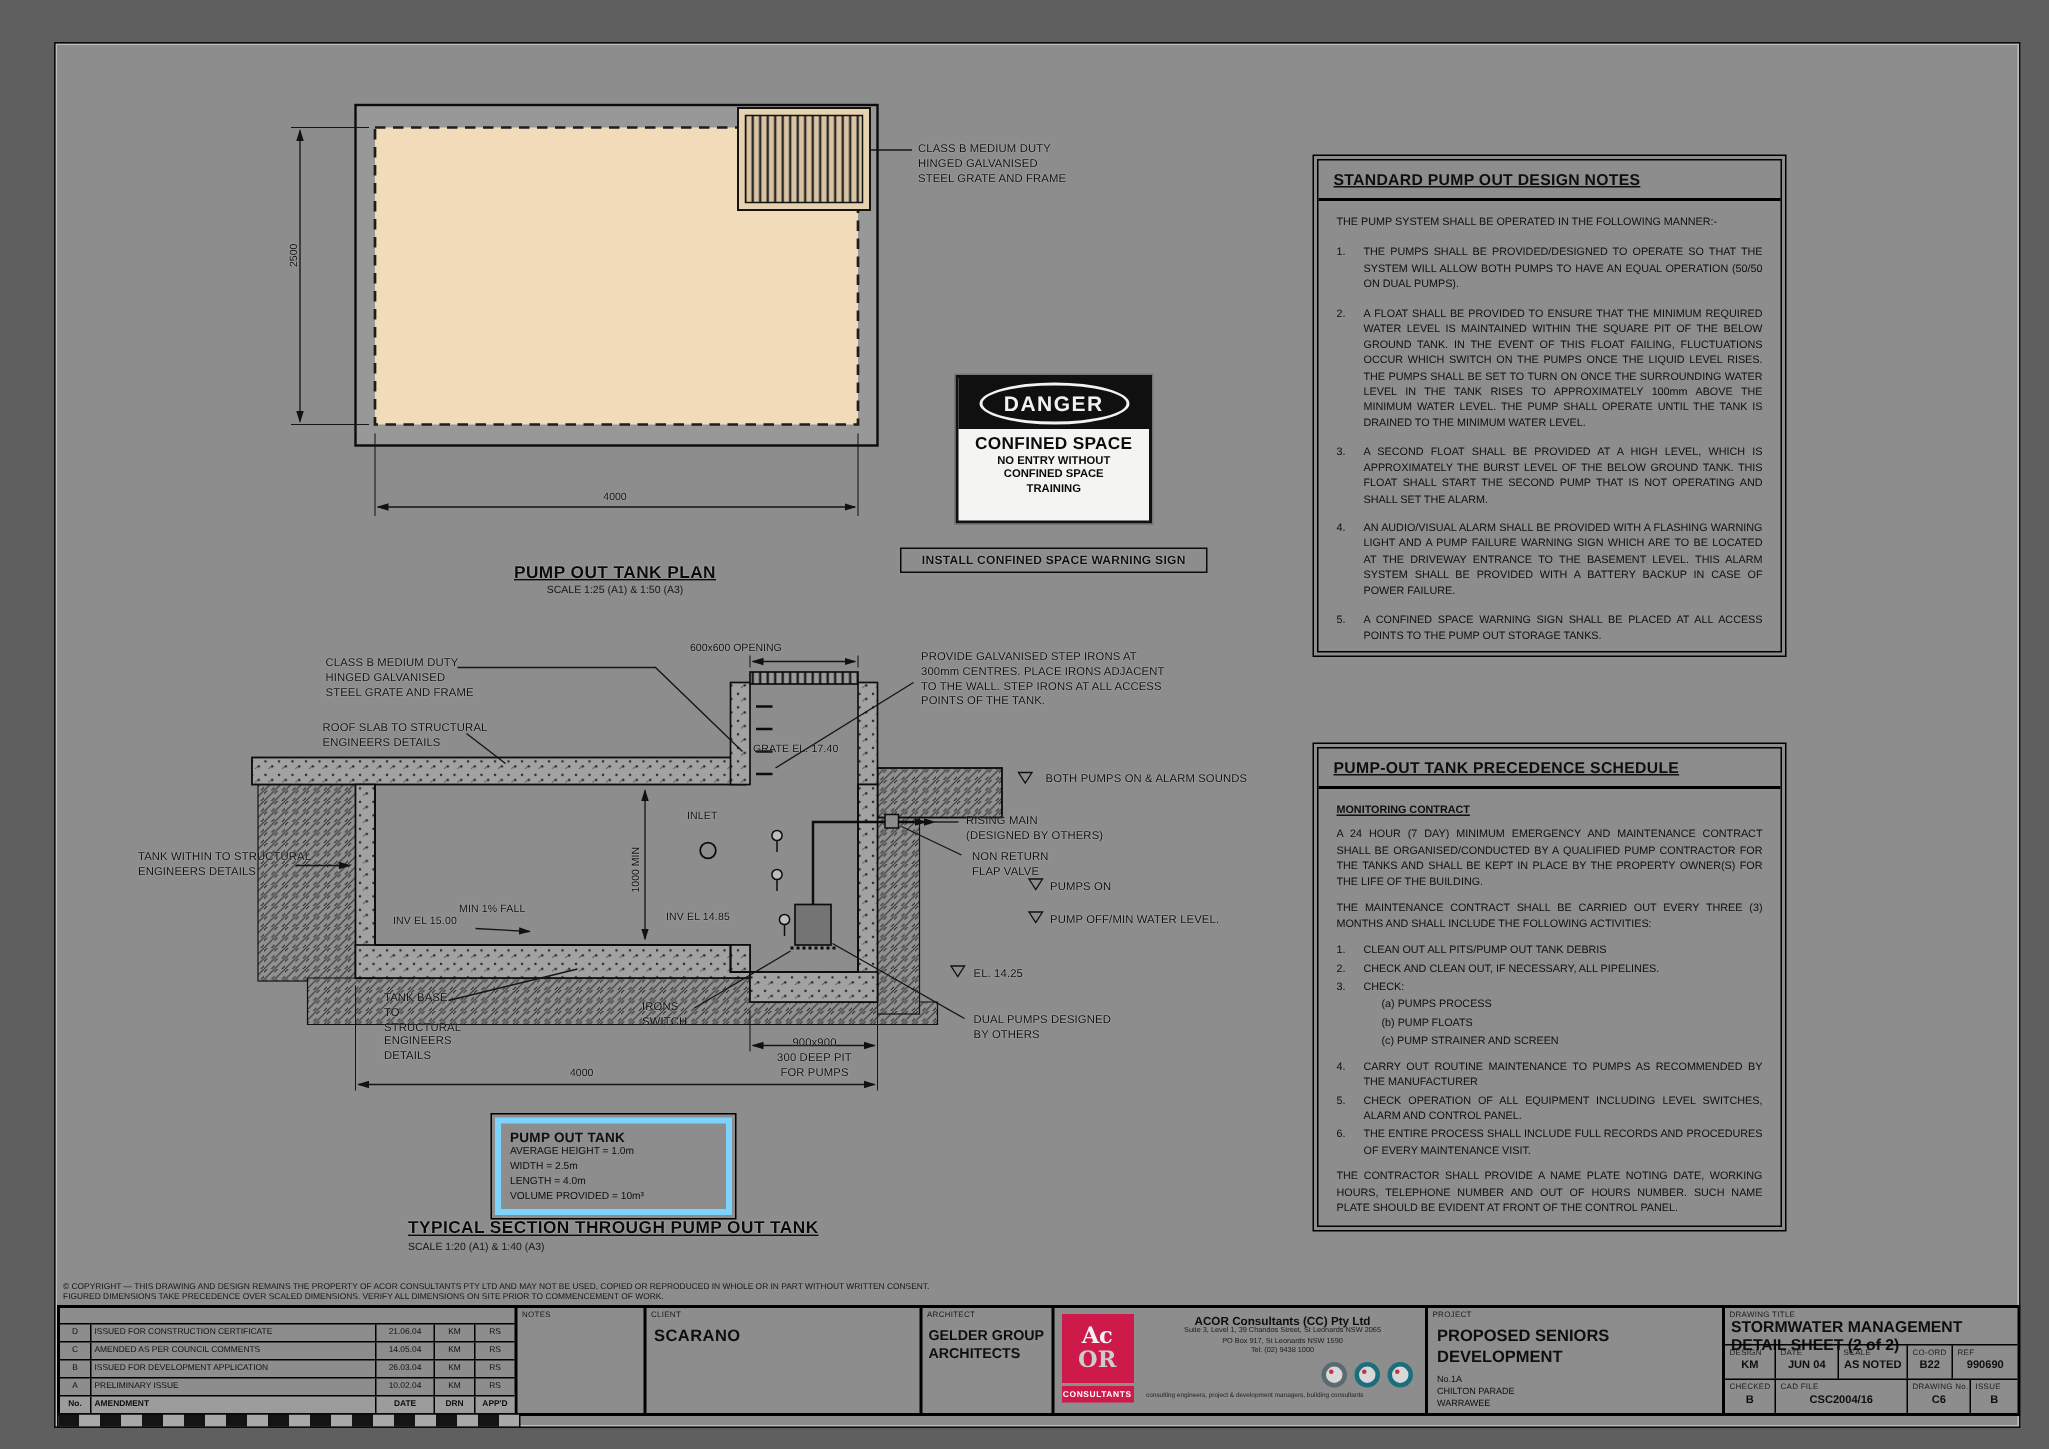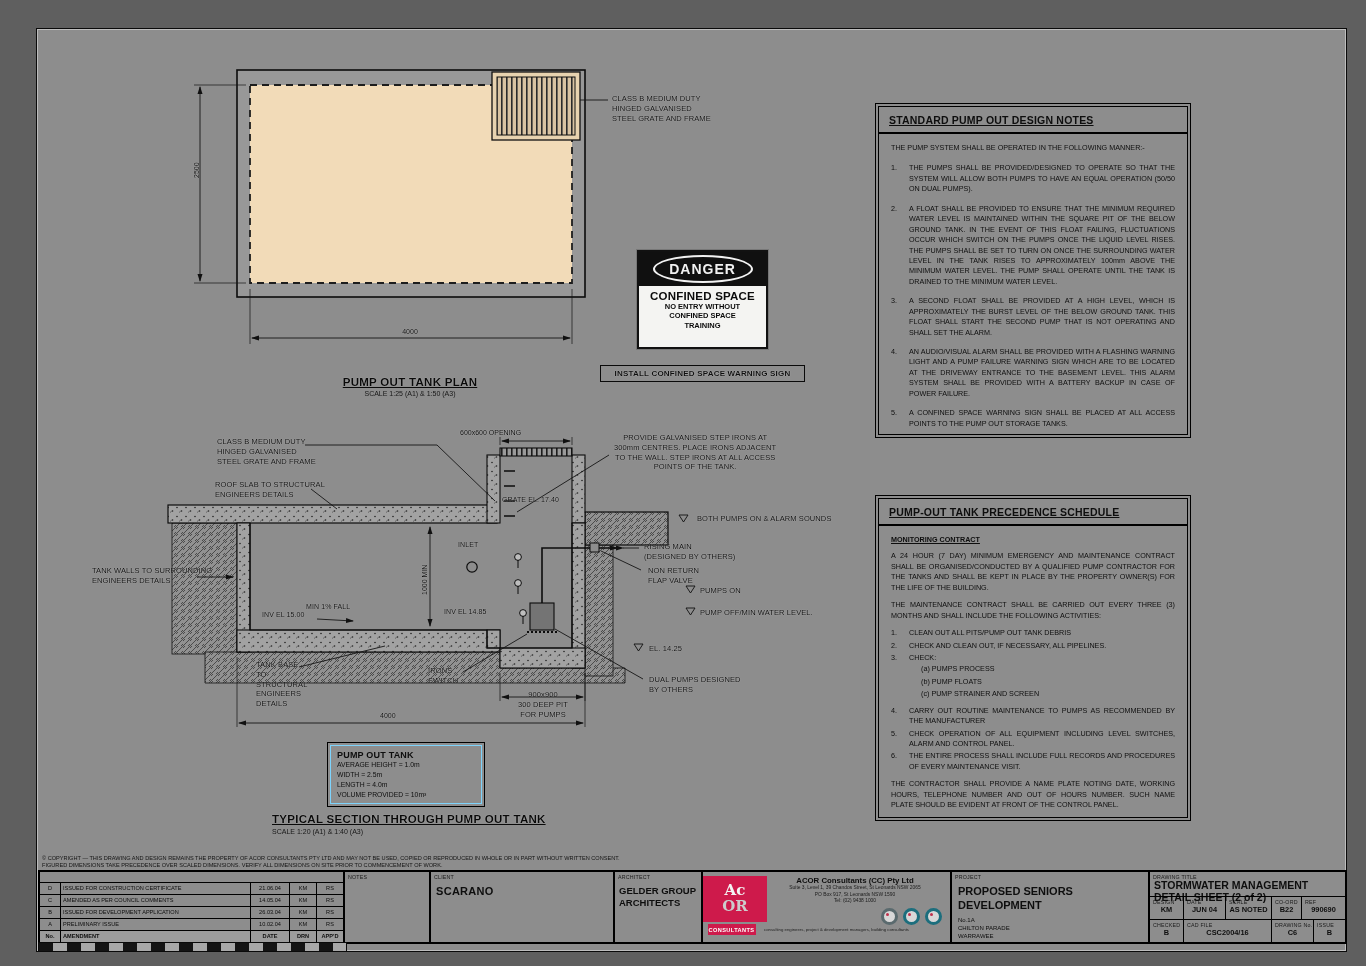--- a/index.html
+++ b/index.html
@@ -30,40 +30,40 @@
   #danger{position:absolute;left:637px;top:250px;width:127px;height:95px;background:#f4f4f2;
           border:2px solid #111;box-shadow:0 0 0 1px #777;}
   #danger .head{height:34px;background:#101010;display:flex;align-items:center;justify-content:center;}
   #danger .oval{border:2.5px solid #f2f2f2;border-radius:50%;width:96px;height:24px;display:flex;
                 align-items:center;justify-content:center;color:#f2f2f2;font-weight:bold;font-size:14px;letter-spacing:1px;}
   #danger .b1{font-weight:bold;font-size:11.5px;text-align:center;margin-top:4px;letter-spacing:.2px;color:#0b0b0b;}
   #danger .b2{font-weight:bold;font-size:7.5px;text-align:center;line-height:1.25;color:#0b0b0b;}
   #signlabel{position:absolute;left:600px;top:365px;width:203px;height:15px;border:1.5px solid #0a0a0a;
              background:#8d8d8d;font-size:8px;font-weight:bold;display:flex;align-items:center;justify-content:center;
              letter-spacing:.2px;text-shadow:0 0 1px rgba(255,255,255,.6);}
-  .notebox{position:absolute;border:1px solid #7dd3fc;outline:1px solid #000;outline-offset:2px;padding:4px 6px;background:#8d8d8d;}
+  .notebox{position:absolute;border:4px solid #7dd3fc;outline:1px solid #000;outline-offset:2px;padding:4px 6px;background:#8d8d8d;}
   .notebox .t{font-size:9px;font-weight:bold;letter-spacing:.2px;}
   .notebox .r{font-size:6.8px;line-height:1.45;}
   
   #copyright{position:absolute;left:42px;top:855px;width:1296px;font-size:5.6px;line-height:1.3;color:#141414;}
   #tblock{position:absolute;left:38px;top:870px;width:1305px;height:70px;border:2px solid #000;display:flex;background:#8d8d8d;}
   .tcell{border-right:2px solid #000;position:relative;box-sizing:border-box;height:100%;}
   .tcell:last-child{border-right:none;}
   .microlbl{font-size:5.3px;color:#1a1a1a;position:absolute;top:2px;left:3px;letter-spacing:.2px;}
   .revrow{display:flex;border-top:1px solid #000;font-size:5.6px;height:11px;line-height:11px;}
   .revrow>div{border-right:1px solid #000;padding:0 2px;overflow:hidden;white-space:nowrap;}
   .revrow>div:last-child{border-right:none;}
   .rv-no{width:16px;flex:0 0 16px;text-align:center;}
   .rv-d{flex:1;}
   .rv-dt{width:34px;flex:0 0 34px;text-align:center;}
   .rv-in{width:22px;flex:0 0 22px;text-align:center;}
   #scalebar{position:absolute;left:38px;top:942px;width:307px;height:8px;border:1px solid #0a0a0a;
             background:repeating-linear-gradient(90deg,#141414 0 14px,#a8a8a8 14px 28px);}
   .bigval{font-size:11px;font-weight:bold;letter-spacing:.3px;}
-  .acorsq{width:64px;height:46px;background:#ce1a4b;margin:4px auto 0 auto;color:#f3f3f3;
+  .acorsq{width:48px;height:46px;background:#ce1a4b;margin:4px auto 0 auto;color:#f3f3f3;
           font-family:"DejaVu Serif",serif;font-weight:bold;font-size:15px;line-height:1.05;
           display:flex;flex-direction:column;align-items:center;justify-content:center;}
   .acorsq .or{color:#cccccc;}
   .acorban{width:48px;height:11px;background:#ce1a4b;margin:2px auto 0 auto;color:#fff;
            font-size:5.6px;font-weight:bold;display:flex;align-items:center;justify-content:center;letter-spacing:.4px;}
   .cinfo{padding:4px 4px 0 4px;text-align:center;}
   .cinfo .nm{font-size:7.8px;font-weight:bold;}
   .cinfo .ad{font-size:4.9px;line-height:1.35;color:#1c1c1c;}
   .certs{display:flex;justify-content:flex-end;gap:5px;margin:3px 8px 0 0;}
   .cert{width:11px;height:11px;border-radius:50%;border:3px solid #1c6e7d;background:#d8d8d8;position:relative;}
@@ -217,24 +217,24 @@
   <div class="lbl" style="left:217px;top:437px;">
     <div>CLASS B MEDIUM DUTY</div>
     <div>HINGED GALVANISED</div>
     <div>STEEL GRATE AND FRAME</div>
   </div>
   <div class="lbl" style="left:215px;top:480px;">
     <div>ROOF SLAB TO STRUCTURAL</div>
     <div>ENGINEERS DETAILS</div>
   </div>
   <div class="lbl" style="left:92px;top:566px;">
-    <div>TANK WALLS TO SURROUNDING</div>
+    <div>TANK WITHIN TO STRUCTURAL</div>
     <div>ENGINEERS DETAILS</div>
   </div>
-  <div class="lbl" style="left:614px;top:433px;text-align:center;">
+  <div class="lbl" style="left:614px;top:433px;">
     <div>PROVIDE GALVANISED STEP IRONS AT</div>
     <div>300mm CENTRES. PLACE IRONS ADJACENT</div>
     <div>TO THE WALL. STEP IRONS AT ALL ACCESS</div>
     <div>POINTS OF THE TANK.</div>
   </div>
   <div class="dim c" style="left:460px;top:429px;width:150px;">600x600 OPENING</div>
   <div class="lbl" style="left:502px;top:495px;font-size:7px;">GRATE EL. 17.40</div>
   <div class="lbl" style="left:697px;top:514px;">BOTH PUMPS ON &amp; ALARM SOUNDS</div>
   <div class="lbl" style="left:644px;top:542px;">
     <div>RISING MAIN</div>

